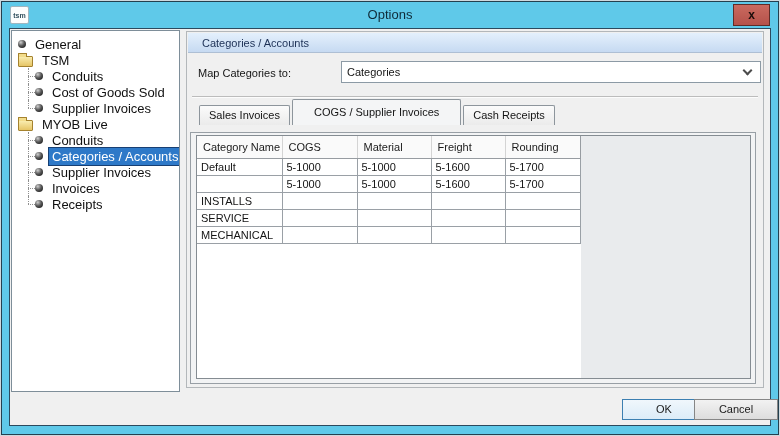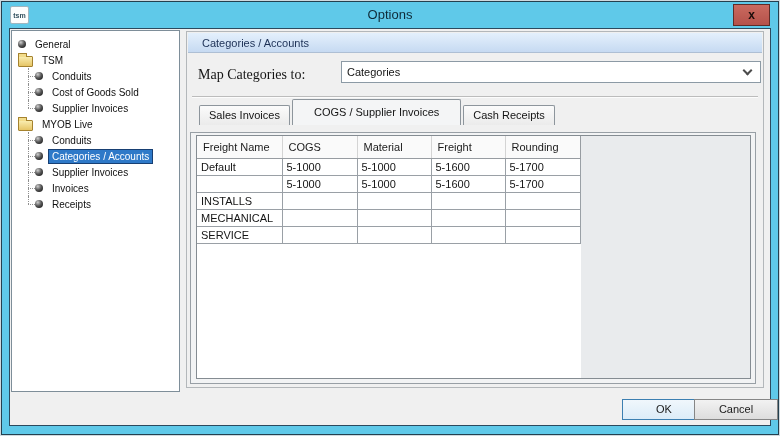--- a/index.html
+++ b/index.html
@@ -7,37 +7,37 @@
   .stage{position:relative;width:780px;height:436px;background:#cfd9de;overflow:hidden;}
   .frame{position:absolute;inset:1px;background:#5fc9e9;border:1px solid #24404f;}
   .titlebar{position:absolute;left:0;top:0;right:0;height:26px;}
   .appicon{position:absolute;left:8px;top:4px;width:19px;height:18px;background:#fdfdfd;border:1px solid #9fb6c0;border-radius:2px;font-size:7px;font-weight:bold;color:#33505e;display:flex;align-items:center;justify-content:center;}
   .title{position:absolute;left:0;right:0;top:0;height:26px;line-height:26px;text-align:center;font-size:13px;color:#0f2b38;}
   .closebtn{position:absolute;right:8px;top:2px;width:37px;height:22px;background:linear-gradient(#ca6a5f,#b5514a);border:1px solid #5f2c28;color:#1a0c0a;font-size:12px;font-weight:bold;text-align:center;line-height:20px;}
   .client{position:absolute;left:7px;right:7px;top:26px;bottom:8px;background:#f0f0f0;border:1px solid #2c4a5e;}
 
   
   .tree{position:absolute;left:1px;top:1px;width:169px;height:362px;background:#fff;border:1px solid #7e8e99;padding-top:5px;overflow:hidden;}
-  .titem{display:flex;align-items:center;height:16px;padding-left:6px;font-size:10px;color:#101010;white-space:nowrap;}
+  .titem{display:flex;align-items:center;height:16px;padding-left:6px;font-size:13px;color:#101010;white-space:nowrap;}
   .titem.lvl1{padding-left:10px;}
   .conn{position:relative;width:13px;height:16px;flex:none;}
   .conn::before{content:"";position:absolute;left:6px;top:0;bottom:0;border-left:1px dotted #8f8f8f;}
   .conn.last::before{bottom:8px;}
   .conn::after{content:"";position:absolute;left:6px;right:0;top:8px;border-top:1px dotted #8f8f8f;}
   .ticon{flex:none;margin-right:6px;}
   .ticon.bullet{width:8px;height:8px;border-radius:50%;background:radial-gradient(circle at 35% 30%, #cfcfcf, #5a5a5a 45%, #1d1d1d 85%);}
   .ticon.folder{width:15px;height:11px;background:linear-gradient(#f9ecae,#e6c566);border:1px solid #a5822e;border-radius:1px;position:relative;margin-top:2px;}
   .ticon.folder::before{content:"";position:absolute;left:-1px;top:-4px;width:7px;height:3px;background:#f3dd8c;border:1px solid #a5822e;border-bottom:none;border-radius:1px 1px 0 0;}
   .tlabel{padding:1px 3px;}
   .tlabel.sel{background:#2e79c8;color:#fff;box-shadow:0 0 0 1px #173f73;}
 
   
   .panel{position:absolute;left:176px;top:2px;width:578px;height:357px;border:1px solid #b3b7ba;background:#f0f0f0;}
   .grouphdr{position:absolute;left:1px;right:1px;top:1px;height:20px;line-height:20px;background:linear-gradient(#e4f0fc,#c6daf2);color:#1c3055;font-size:11px;padding-left:14px;border-bottom:1px solid #aebfd4;}
-  .maplabel{position:absolute;left:11px;top:35px;font-size:14px;color:#141414;font-family:Liberation Serif, serif;}
+  .maplabel{position:absolute;left:11px;top:35px;font-size:11px;color:#141414;}
   .combo{position:absolute;left:138px;top:29px;width:420px;height:22px;background:#fff;border:1px solid #8c9aa5;font-size:11px;color:#141414;line-height:20px;padding-left:5px;margin-left:16px;}
   .chev{position:absolute;right:9px;top:5px;width:7px;height:7px;border-right:2px solid #4c4c4c;border-bottom:2px solid #4c4c4c;transform:rotate(45deg);}
   .etch{position:absolute;left:5px;right:5px;top:64px;border-top:1px solid #bcbcbc;border-bottom:1px solid #fcfcfc;}
 
   
   .tabs{position:absolute;left:12px;top:72px;height:21px;display:flex;align-items:flex-end;z-index:3;}
   .tab{height:20px;line-height:19px;padding:0 9px;margin-right:2px;font-size:11px;color:#141414;background:linear-gradient(#fbfbfb,#ebebeb);border:1px solid #8d959c;border-bottom:none;border-radius:2px 2px 0 0;}
   .tab.active{height:26px;line-height:24px;padding:0 21px;background:#f4f5f6;position:relative;z-index:4;}
   .tabpage{position:absolute;left:3px;top:100px;width:566px;height:252px;background:#f2f3f4;border:1px solid #989fa5;z-index:2;}
 
@@ -144,21 +144,21 @@
             <table class="g">
               <colgroup>
                   <col style="width: 85px;">
                   <col style="width: 75px;">
                   <col style="width: 74px;">
                   <col style="width: 74px;">
                   <col style="width: 75px;">
                 </colgroup>
               <thead>
                   <tr>
-                    <th>Freight Name</th>
+                    <th>Category Name</th>
                     <th>COGS</th>
                     <th>Material</th>
                     <th>Freight</th>
                     <th>Rounding</th>
                   </tr>
                 </thead>
               <tbody>
                   <tr>
                     <td>Default</td>
                     <td>5-1000</td>
@@ -174,28 +174,28 @@
                     <td>5-1700</td>
                   </tr>
                   <tr>
                     <td>INSTALLS</td>
                     <td></td>
                     <td></td>
                     <td></td>
                     <td></td>
                   </tr>
                   <tr>
+                    <td>SERVICE</td>
+                    <td></td>
+                    <td></td>
+                    <td></td>
+                    <td></td>
+                  </tr>
+                  <tr>
                     <td>MECHANICAL</td>
-                    <td></td>
-                    <td></td>
-                    <td></td>
-                    <td></td>
-                  </tr>
-                  <tr>
-                    <td>SERVICE</td>
                     <td></td>
                     <td></td>
                     <td></td>
                     <td></td>
                   </tr>
                 </tbody>
             </table>
           </div>
         </div>
       </div>

